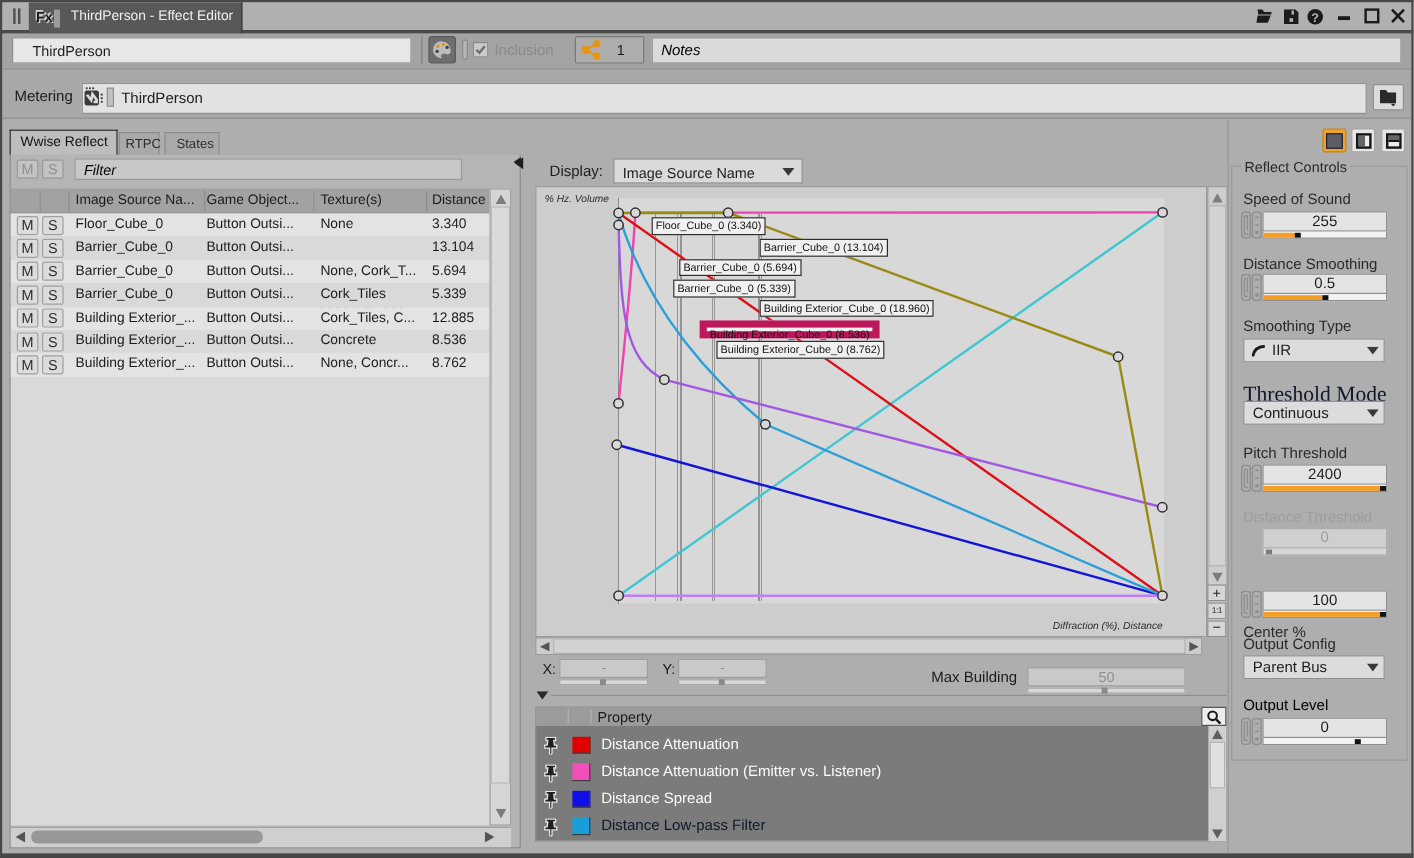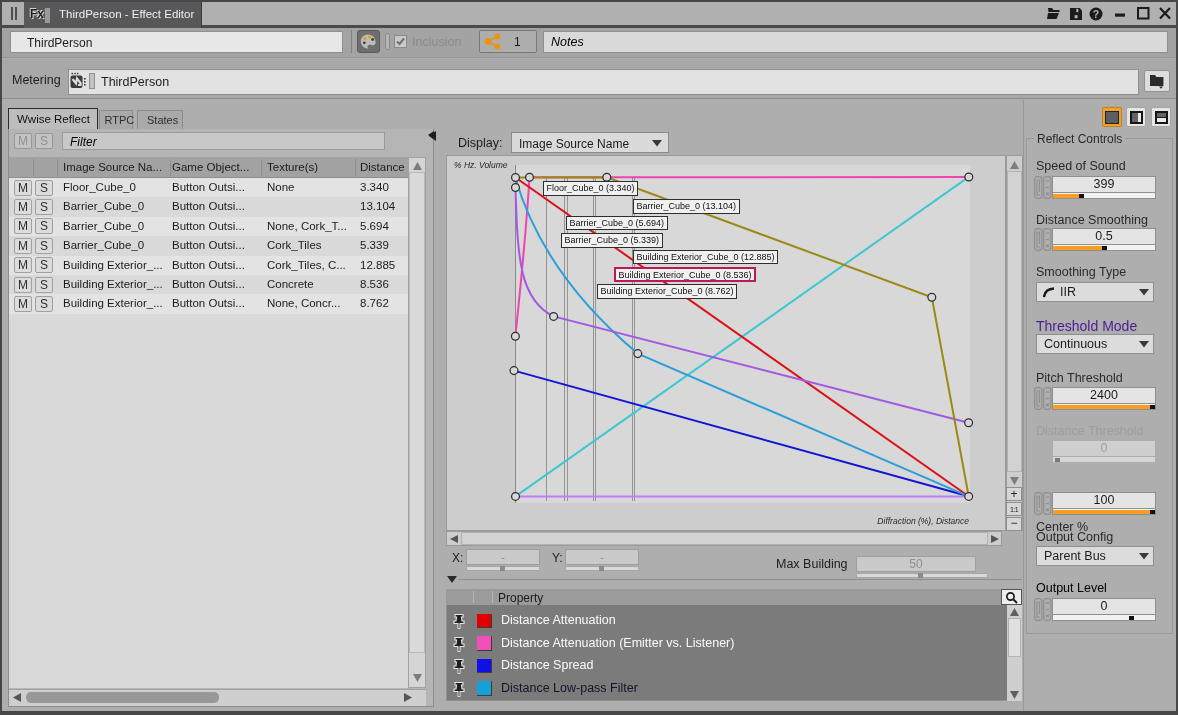--- a/index.html
+++ b/index.html
@@ -253,22 +253,22 @@
     <circle cx="69.5" cy="341.4" r="3.9"></circle>
     <circle cx="522.7" cy="341.4" r="3.9"></circle>
   </g>
 </svg>
 
 <div class="abs" id="glabels">
     <div class="abs" style="left:543px;top:181px;height:14.5px;background:#f0f0f0;border:1px solid #2e2e2e;font-size:9px;color:#111;line-height:12.5px;padding:0 2.5px;white-space:nowrap;">Floor_Cube_0 (3.340)</div>
     <div class="abs" style="left:633px;top:199px;height:14.5px;background:#f0f0f0;border:1px solid #2e2e2e;font-size:9px;color:#111;line-height:12.5px;padding:0 2.5px;white-space:nowrap;">Barrier_Cube_0 (13.104)</div>
     <div class="abs" style="left:566px;top:215.5px;height:14.5px;background:#f0f0f0;border:1px solid #2e2e2e;font-size:9px;color:#111;line-height:12.5px;padding:0 2.5px;white-space:nowrap;">Barrier_Cube_0 (5.694)</div>
     <div class="abs" style="left:561px;top:233px;height:14.5px;background:#f0f0f0;border:1px solid #2e2e2e;font-size:9px;color:#111;line-height:12.5px;padding:0 2.5px;white-space:nowrap;">Barrier_Cube_0 (5.339)</div>
-    <div class="abs" style="left:633px;top:249.5px;height:14.5px;background:#f0f0f0;border:1px solid #2e2e2e;font-size:9px;color:#111;line-height:12.5px;padding:0 2.5px;white-space:nowrap;">Building Exterior_Cube_0 (12.885)</div>
-    <div class="abs" style="left:614px;top:267px;height:14.5px;background:#f0f0f0;border:2px solid #be185d;font-size:9px;color:#111;line-height:12.5px;padding:0 2.5px;white-space:nowrap;">Building Exterior_Cube_0 (8.536)</div>
+    <div class="abs" style="left:633px;top:249.5px;height:14.5px;background:#f0f0f0;border:1px solid #2e2e2e;font-size:9px;color:#111;line-height:12.5px;padding:0 2.5px;white-space:nowrap;">Building Exterior_Cube_0 (18.960)</div>
+    <div class="abs" style="left:583px;top:267px;height:14.5px;background:#f0f0f0;border:6px solid #be185d;font-size:9px;color:#111;line-height:12.5px;padding:0 2.5px;white-space:nowrap;">Building Exterior_Cube_0 (8.536)</div>
     <div class="abs" style="left:597px;top:284px;height:14.5px;background:#f0f0f0;border:1px solid #2e2e2e;font-size:9px;color:#111;line-height:12.5px;padding:0 2.5px;white-space:nowrap;">Building Exterior_Cube_0 (8.762)</div>
   </div>
 
 <div class="abs" style="left:1006px;top:155px;width:17px;height:376px;background:#cdcdcd;border:1px solid #9a9a9a;"></div>
 <svg class="abs" style="left:1010px;top:161px;" width="9" height="8" viewBox="0 0 9 8">
     <path d="M4.5,0 L9,8 L0,8 Z" fill="#7d7d7d"></path>
   </svg>
 <div class="abs" style="left:1007px;top:171px;width:15px;height:301px;background:#d2d2d2;border:1px solid #b2b2b2;"></div>
 <svg class="abs" style="left:1010px;top:477px;" width="9" height="8" viewBox="0 0 9 8">
     <path d="M0,0 L9,0 L4.5,8 Z" fill="#7d7d7d"></path>
@@ -288,21 +288,21 @@
 
 <div class="abs txt" style="left:452px;top:551px;">X:</div>
 <div class="abs" style="left:466px;top:549px;width:74px;height:16px;background:#c9c9c9;border:1px solid #9e9e9e;color:#8a8a8a;font-size:11px;text-align:center;line-height:14px;">-</div>
 <div class="abs" style="left:466px;top:566px;width:74px;height:5px;background:#d8d8d8;border:1px solid #a8a8a8;"></div>
 <div class="abs" style="left:500px;top:566px;width:5px;height:5px;background:#8a8a8a;"></div>
 <div class="abs txt" style="left:552px;top:551px;">Y:</div>
 <div class="abs" style="left:565px;top:549px;width:74px;height:16px;background:#c9c9c9;border:1px solid #9e9e9e;color:#8a8a8a;font-size:11px;text-align:center;line-height:14px;">-</div>
 <div class="abs" style="left:565px;top:566px;width:74px;height:5px;background:#d8d8d8;border:1px solid #a8a8a8;"></div>
 <div class="abs" style="left:599px;top:566px;width:5px;height:5px;background:#8a8a8a;"></div>
 <div class="abs txt" style="left:776px;top:557px;font-size:12.5px;">Max Building</div>
-<div class="abs" style="left:856px;top:556px;width:120px;height:16px;background:#c9c9c9;border:1px solid #9e9e9e;color:#909090;font-size:12px;text-align:center;line-height:14px;">50</div>
+<div class="abs" style="left:856px;top:556px;width:132px;height:16px;background:#c9c9c9;border:1px solid #9e9e9e;color:#909090;font-size:12px;text-align:center;line-height:14px;">50</div>
 <div class="abs" style="left:856px;top:573px;width:132px;height:5px;background:#d8d8d8;border:1px solid #a8a8a8;"></div>
 <div class="abs" style="left:918px;top:573px;width:5px;height:5px;background:#8a8a8a;"></div>
 
 <svg class="abs" style="left:447px;top:576px;" width="10" height="8" viewBox="0 0 10 8">
     <path d="M0,0 L10,0 L5,7 Z" fill="#2a2a2a"></path>
   </svg>
 <div class="abs" style="left:459px;top:579px;width:563px;height:1px;background:#8e8e8e;"></div>
 <div class="abs" style="left:446px;top:589px;width:576px;height:112px;background:#7b7b7b;border:1px solid #8e8e8e;"></div>
 <div class="abs" style="left:446px;top:589px;width:576px;height:16px;background:#9b9b9b;"></div>
 <div class="abs txt" style="left:498px;top:591px;">Property</div>
@@ -359,21 +359,21 @@
 <div class="abs" id="rc">
     <div class="abs" style="left:1036px;top:159px;font-size:12.5px;white-space:nowrap;color:#2a2a2a;">Speed of Sound</div>
     <svg class="abs" style="left:1034px;top:175.5px;" width="18" height="23" viewBox="0 0 18 23">
       <rect x="0.7" y="0.7" width="7.2" height="21.6" rx="2.5" fill="none" stroke="#8f8f8f" stroke-width="1.2"></rect>
       <path d="M3,4 L5.5,4 L5.5,16 M3,4 L3,19 L6,19" fill="none" stroke="#8f8f8f" stroke-width="1.1"></path>
       <rect x="9.7" y="0.7" width="7.2" height="21.6" rx="2.5" fill="none" stroke="#8f8f8f" stroke-width="1.2"></rect>
       <line x1="12" y1="5" x2="15" y2="5" stroke="#8f8f8f" stroke-width="1.3"></line>
       <line x1="12" y1="11.5" x2="15" y2="11.5" stroke="#8f8f8f" stroke-width="1.3"></line>
       <rect x="12" y="16.5" width="3" height="2.6" fill="#8f8f8f"></rect>
     </svg>
-    <div class="abs" style="left:1052px;top:175.5px;width:104px;height:17px;background:#e4e4e4;border:1px solid #8f8f8f;color:#1c1c1c;font-size:12.5px;text-align:center;line-height:15px;">399</div>
+    <div class="abs" style="left:1052px;top:175.5px;width:104px;height:17px;background:#e4e4e4;border:1px solid #8f8f8f;color:#1c1c1c;font-size:12.5px;text-align:center;line-height:15px;">255</div>
     <div class="abs" style="left:1052px;top:192.5px;width:104px;height:6px;background:#f2f2f2;border:1px solid #8f8f8f;border-top:none;"></div>
     <div class="abs" style="left:1053px;top:193.5px;width:26.112000000000002px;height:4px;background:#f59d24;"></div>
     <div class="abs" style="left:1079.112px;top:193.5px;width:5px;height:4px;background:#111;"></div>
     <div class="abs" style="left:1036px;top:212.5px;font-size:12.5px;white-space:nowrap;color:#2a2a2a;">Distance Smoothing</div>
     <svg class="abs" style="left:1034px;top:228px;" width="18" height="23" viewBox="0 0 18 23">
       <rect x="0.7" y="0.7" width="7.2" height="21.6" rx="2.5" fill="none" stroke="#8f8f8f" stroke-width="1.2"></rect>
       <path d="M3,4 L5.5,4 L5.5,16 M3,4 L3,19 L6,19" fill="none" stroke="#8f8f8f" stroke-width="1.1"></path>
       <rect x="9.7" y="0.7" width="7.2" height="21.6" rx="2.5" fill="none" stroke="#8f8f8f" stroke-width="1.2"></rect>
       <line x1="12" y1="5" x2="15" y2="5" stroke="#8f8f8f" stroke-width="1.3"></line>
       <line x1="12" y1="11.5" x2="15" y2="11.5" stroke="#8f8f8f" stroke-width="1.3"></line>
@@ -385,21 +385,21 @@
     <div class="abs" style="left:1101.96px;top:246px;width:5px;height:4px;background:#111;"></div>
     <div class="abs" style="left:1036px;top:265px;font-size:12.5px;white-space:nowrap;color:#2a2a2a;">Smoothing Type</div>
     <div class="abs" style="left:1036px;top:281.5px;width:118px;height:20px;background:#dcdcdc;border:1px solid #8f8f8f;"></div>
     <svg class="abs" style="left:1043px;top:286.5px;" width="13" height="11" viewBox="0 0 13 11">
       <path d="M1,10 Q2,2 11,1.5" fill="none" stroke="#1a1a1a" stroke-width="2.4"></path>
     </svg>
     <div class="abs" style="left:1060px;top:284.5px;font-size:12.5px;white-space:nowrap;color:#1c1c1c;">IIR</div>
     <svg class="abs" style="left:1139px;top:288.5px;" width="10" height="7" viewBox="0 0 10 7">
       <path d="M0,0 L10,0 L5,6.5 Z" fill="#3a3a3a"></path>
     </svg>
-    <div class="abs" style="left:1036px;top:318px;font-size:14px;white-space:nowrap;color:#4c1d95;">Threshold Mode</div>
+    <div class="abs" style="left:1036px;top:318px;font-size:18px;white-space:nowrap;color:#0f172a;font-family:Liberation Serif, serif;">Threshold Mode</div>
     <div class="abs" style="left:1036px;top:334px;width:118px;height:20px;background:#dcdcdc;border:1px solid #8f8f8f;"></div>
     <div class="abs" style="left:1044px;top:337px;font-size:12.5px;white-space:nowrap;color:#1c1c1c;">Continuous</div>
     <svg class="abs" style="left:1139px;top:341px;" width="10" height="7" viewBox="0 0 10 7">
       <path d="M0,0 L10,0 L5,6.5 Z" fill="#3a3a3a"></path>
     </svg>
     <div class="abs" style="left:1036px;top:370.5px;font-size:12.5px;white-space:nowrap;color:#2a2a2a;">Pitch Threshold</div>
     <svg class="abs" style="left:1034px;top:386.5px;" width="18" height="23" viewBox="0 0 18 23">
       <rect x="0.7" y="0.7" width="7.2" height="21.6" rx="2.5" fill="none" stroke="#8f8f8f" stroke-width="1.2"></rect>
       <path d="M3,4 L5.5,4 L5.5,16 M3,4 L3,19 L6,19" fill="none" stroke="#8f8f8f" stroke-width="1.1"></path>
       <rect x="9.7" y="0.7" width="7.2" height="21.6" rx="2.5" fill="none" stroke="#8f8f8f" stroke-width="1.2"></rect>

